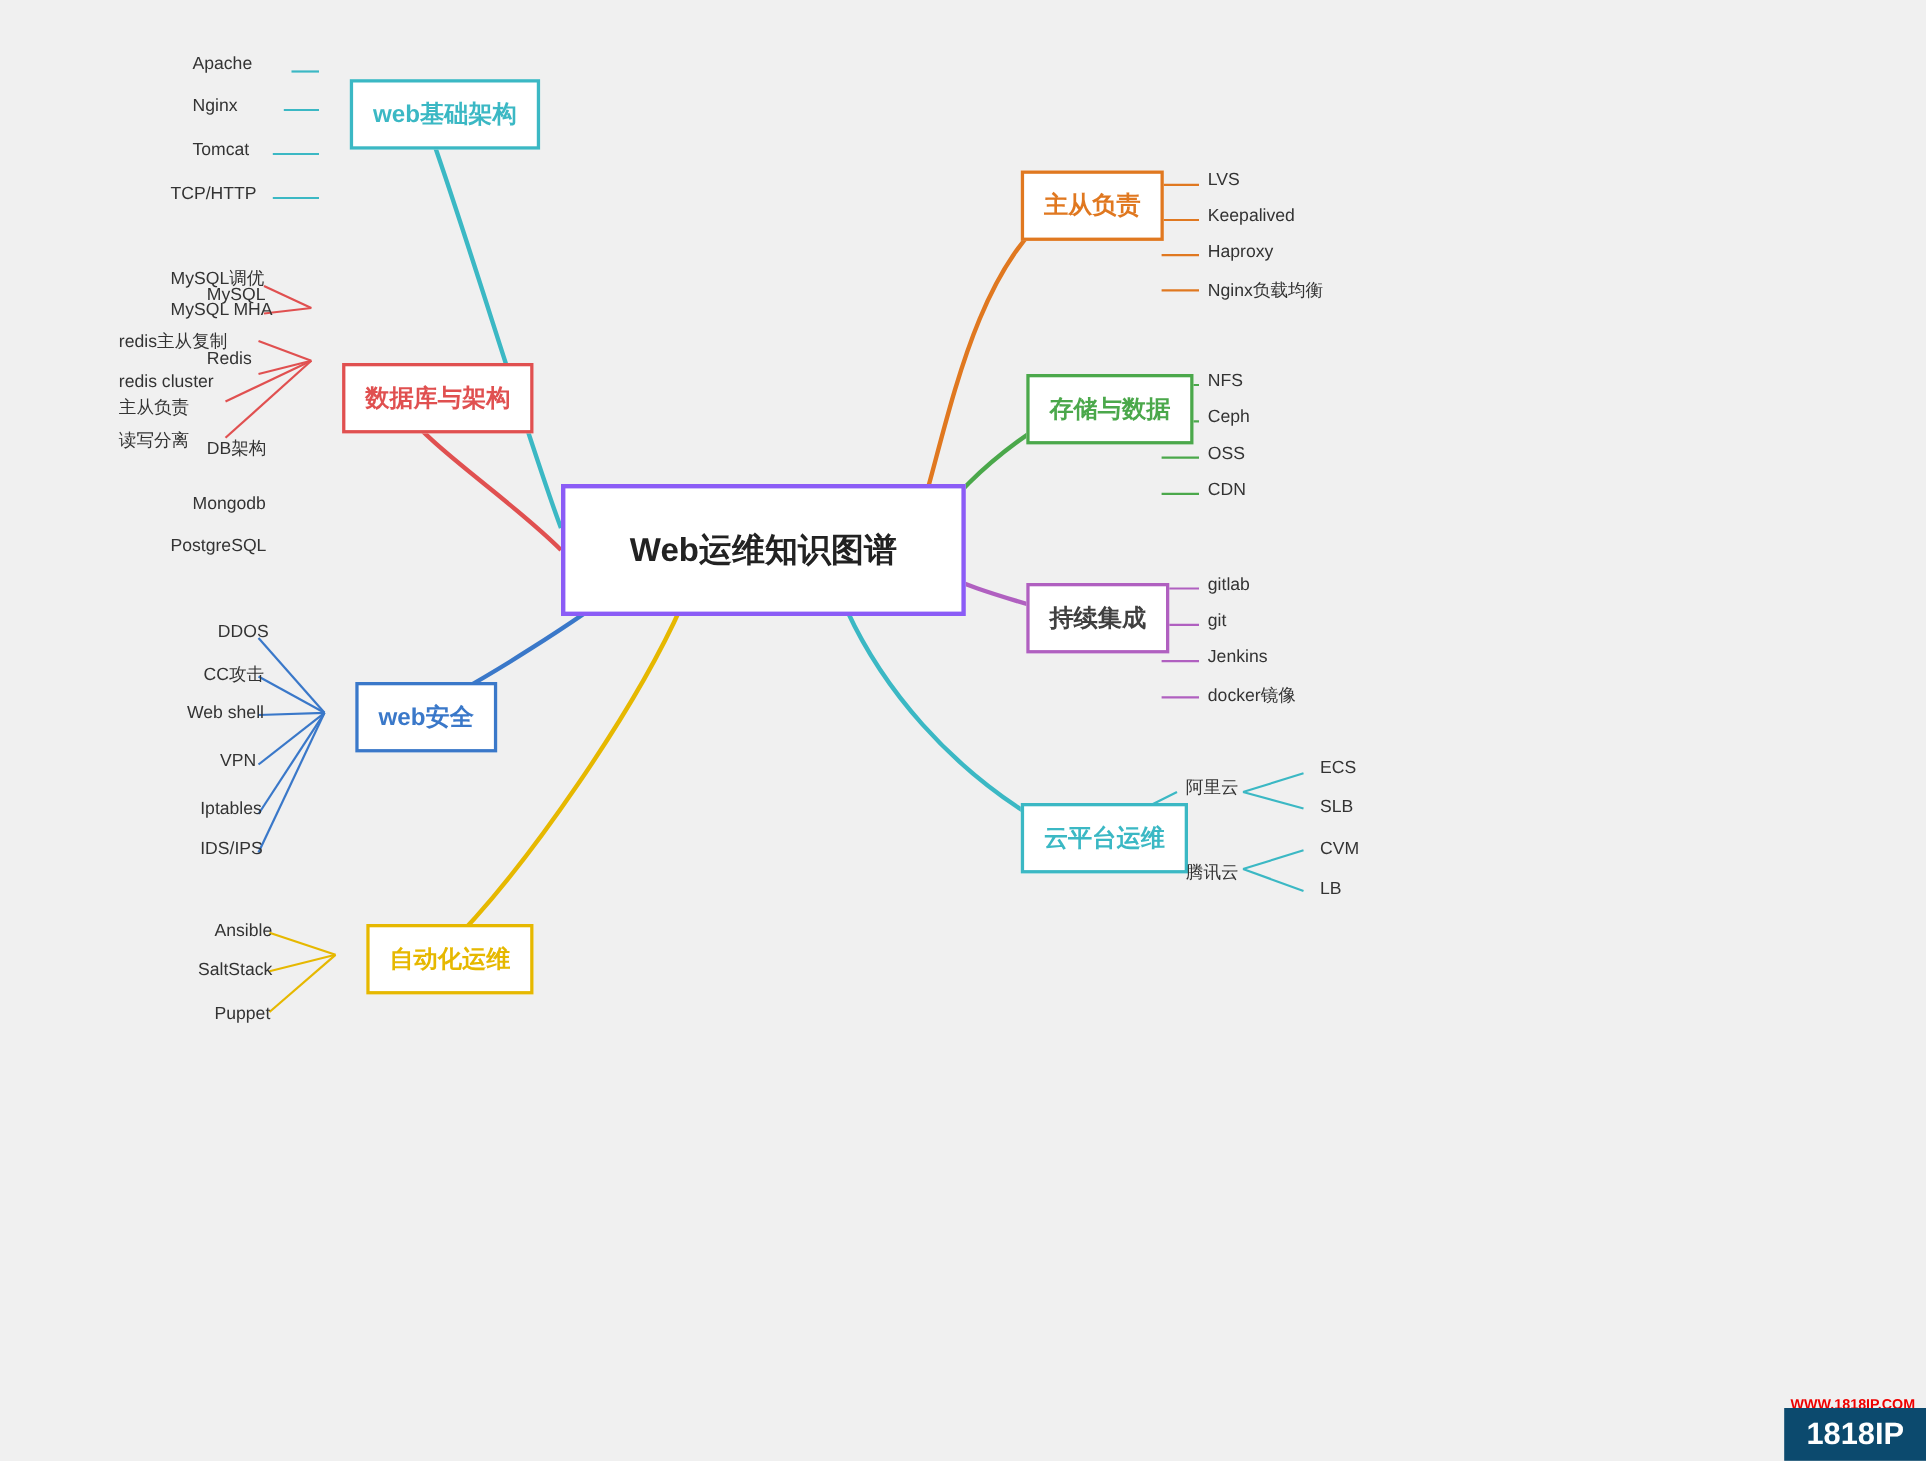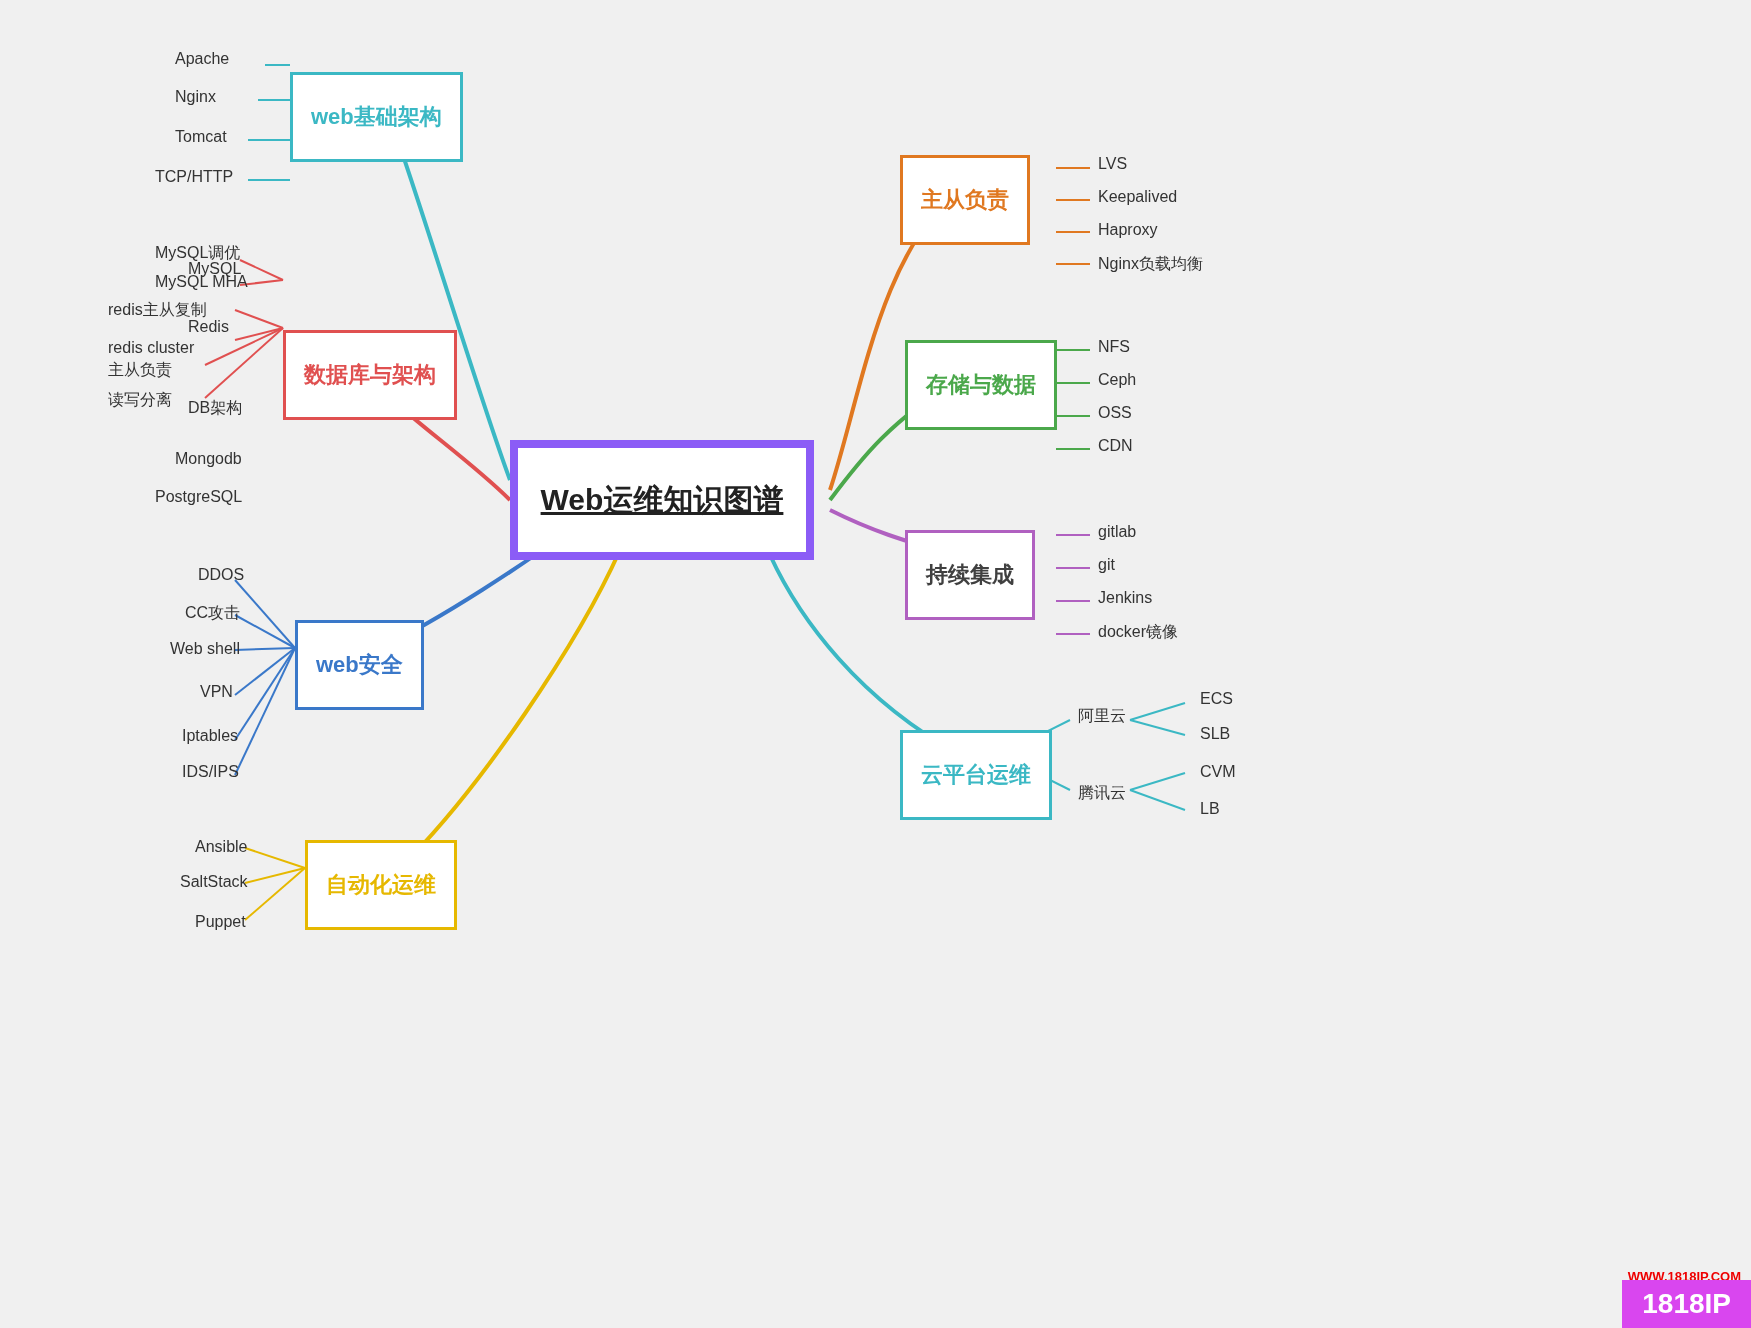--- a/index.html
+++ b/index.html
@@ -27,35 +27,35 @@
       justify-content: center;
       font-size: 18px;
       font-weight: bold;
       border: 3px solid;
       background: white;
     }
 
     .center-node {
       left: 510px;
       top: 440px;
-      width: 304px;
+      width: 368px;
       height: 120px;
-      border: 8px solid #8b5cf6;
+      border: 4px solid #8b5cf6;
       font-size: 30px;
       font-weight: bold;
       color: #222;
       background: white;
-      text-decoration: underline;
     }
 
     
     .branch-node {
       font-size: 22px;
-      padding: 27px 18px;
+      padding: 14px 18px;
       min-width: 120px;
+      margin-left: 28px;
     }
 
     .node-web-base {
       left: 290px;
       top: 72px;
       border-color: #3bb8c4;
       color: #3bb8c4;
     }
     .node-db {
       left: 283px;
@@ -108,21 +108,21 @@
       font-weight: normal;
       color: #333;
       white-space: nowrap;
     }
 
     
     .watermark {
       position: absolute;
       bottom: 0;
       right: 0;
-      background: #d946ef;
+      background: #0c4a6e;
       color: white;
       padding: 8px 20px;
       font-size: 28px;
       font-weight: bold;
     }
     .watermark-small {
       position: absolute;
       bottom: 44px;
       right: 10px;
       color: #e00;

